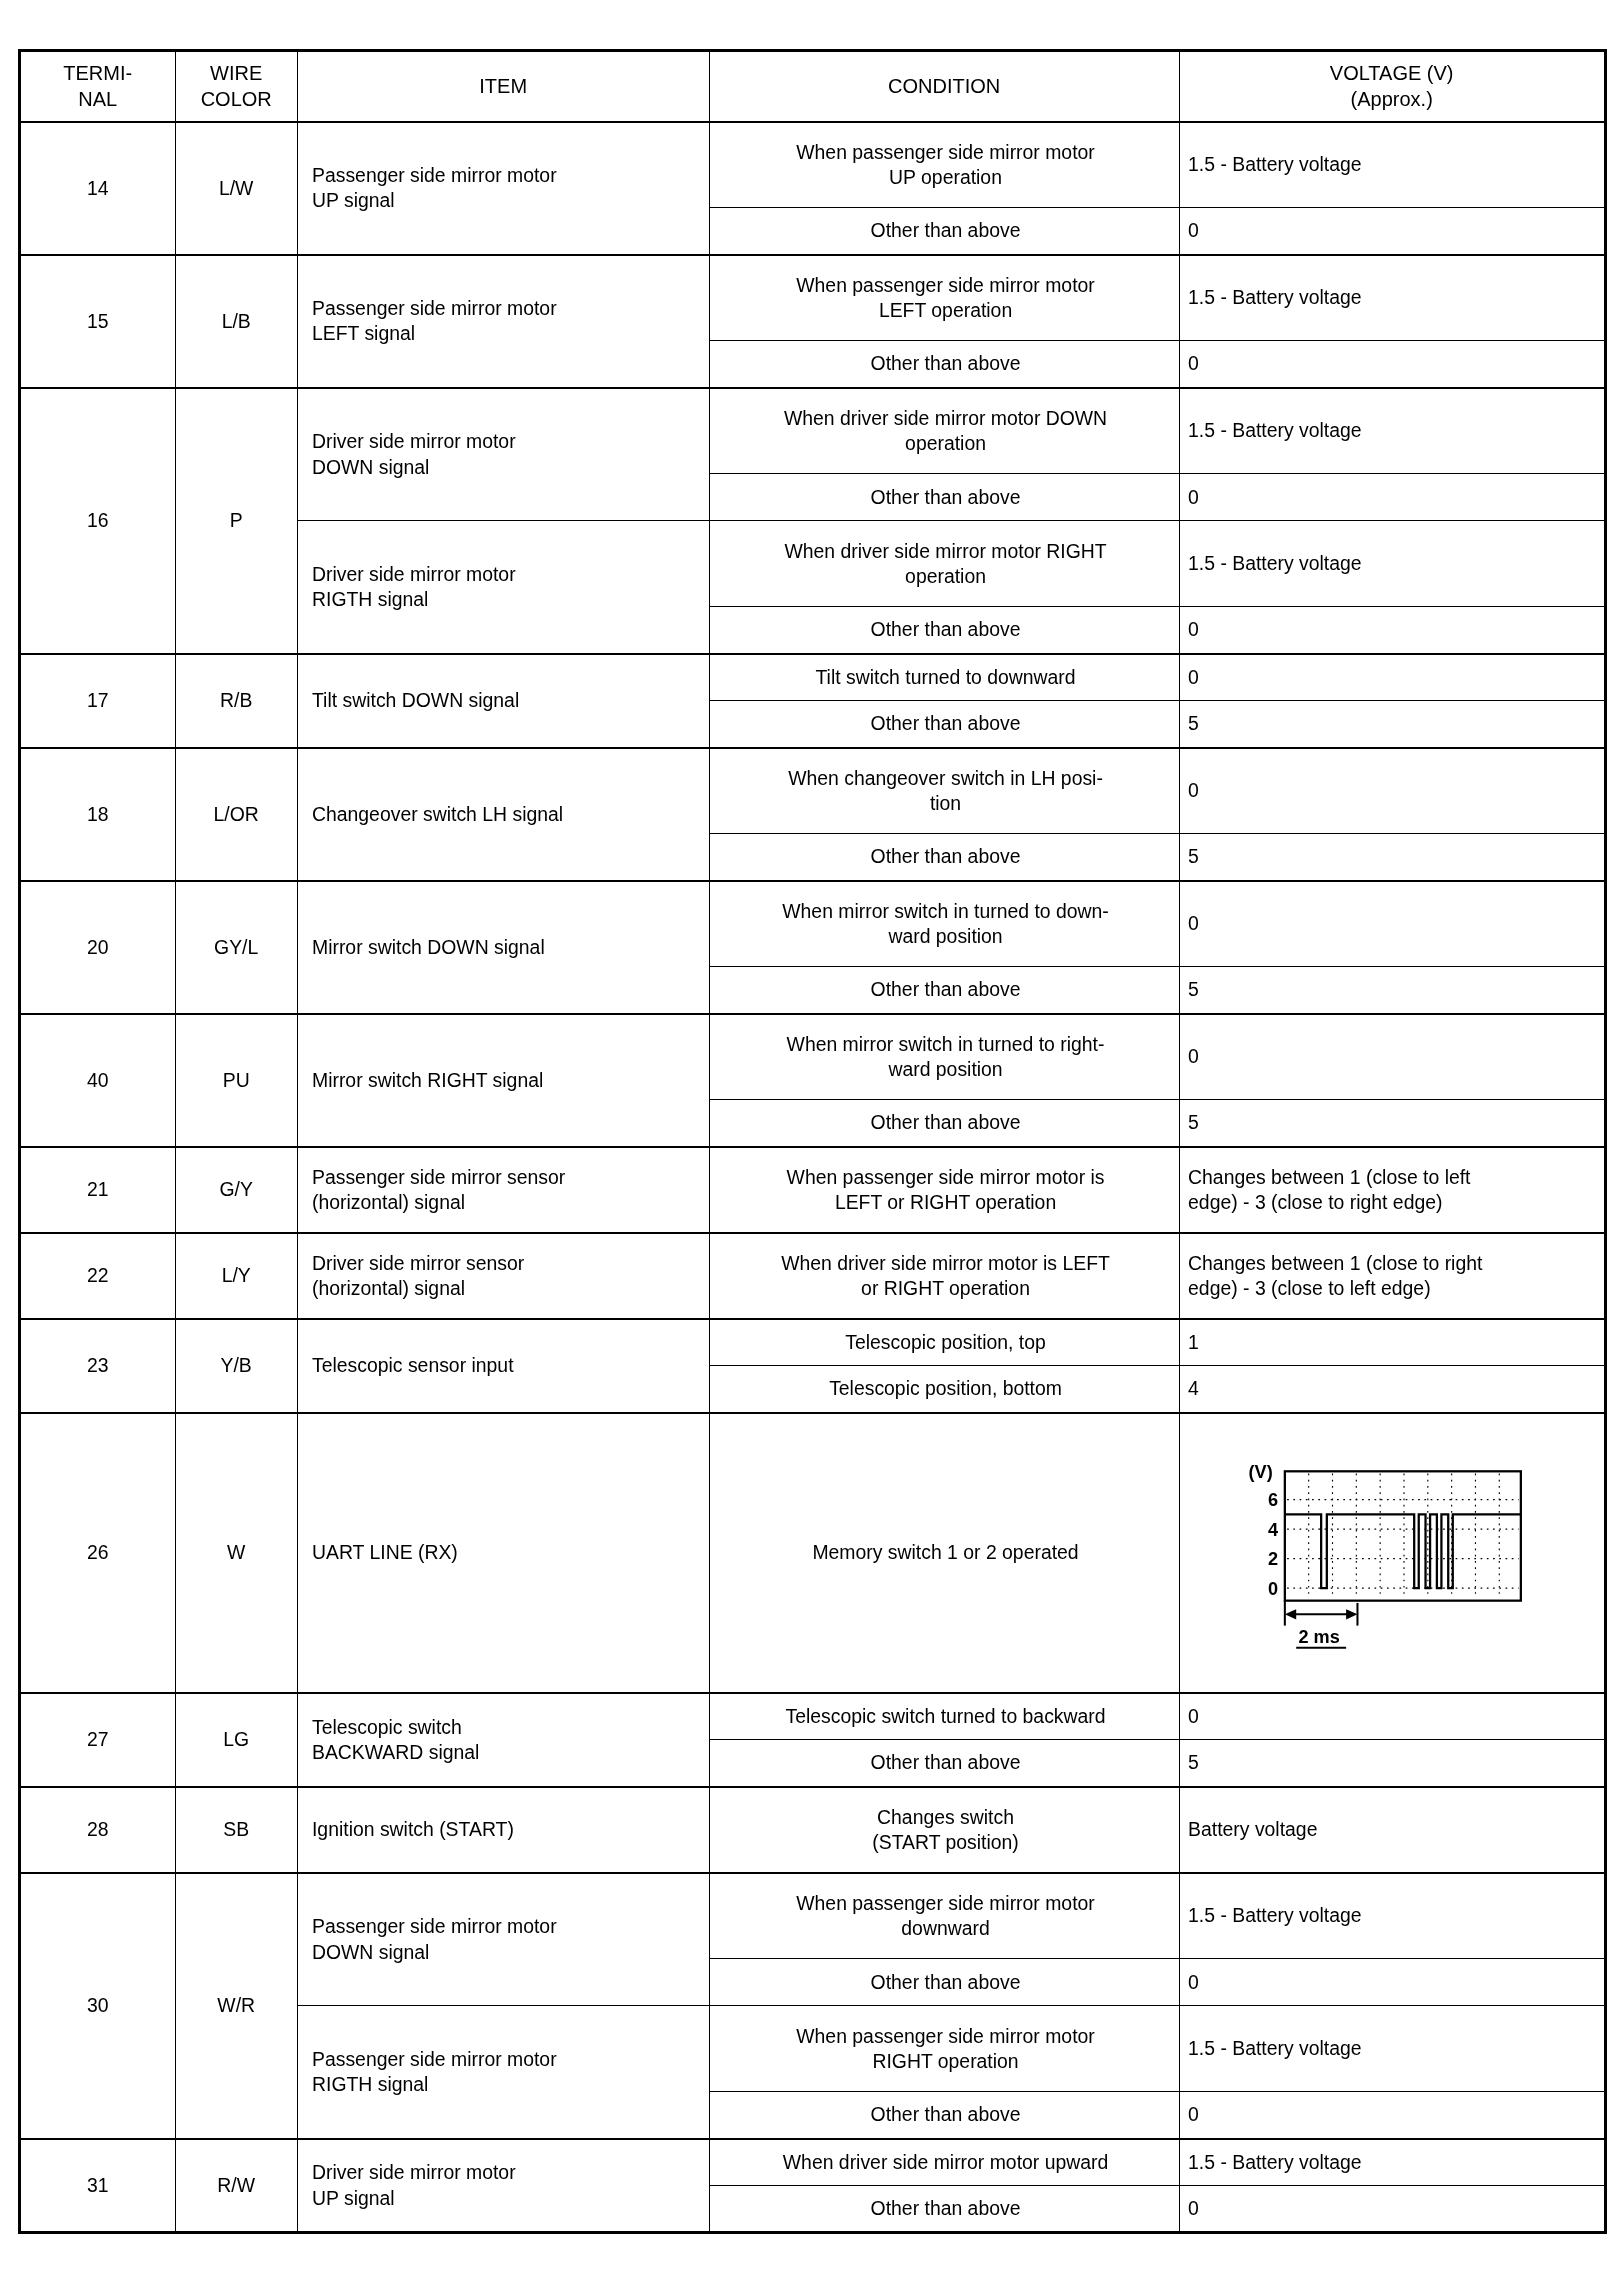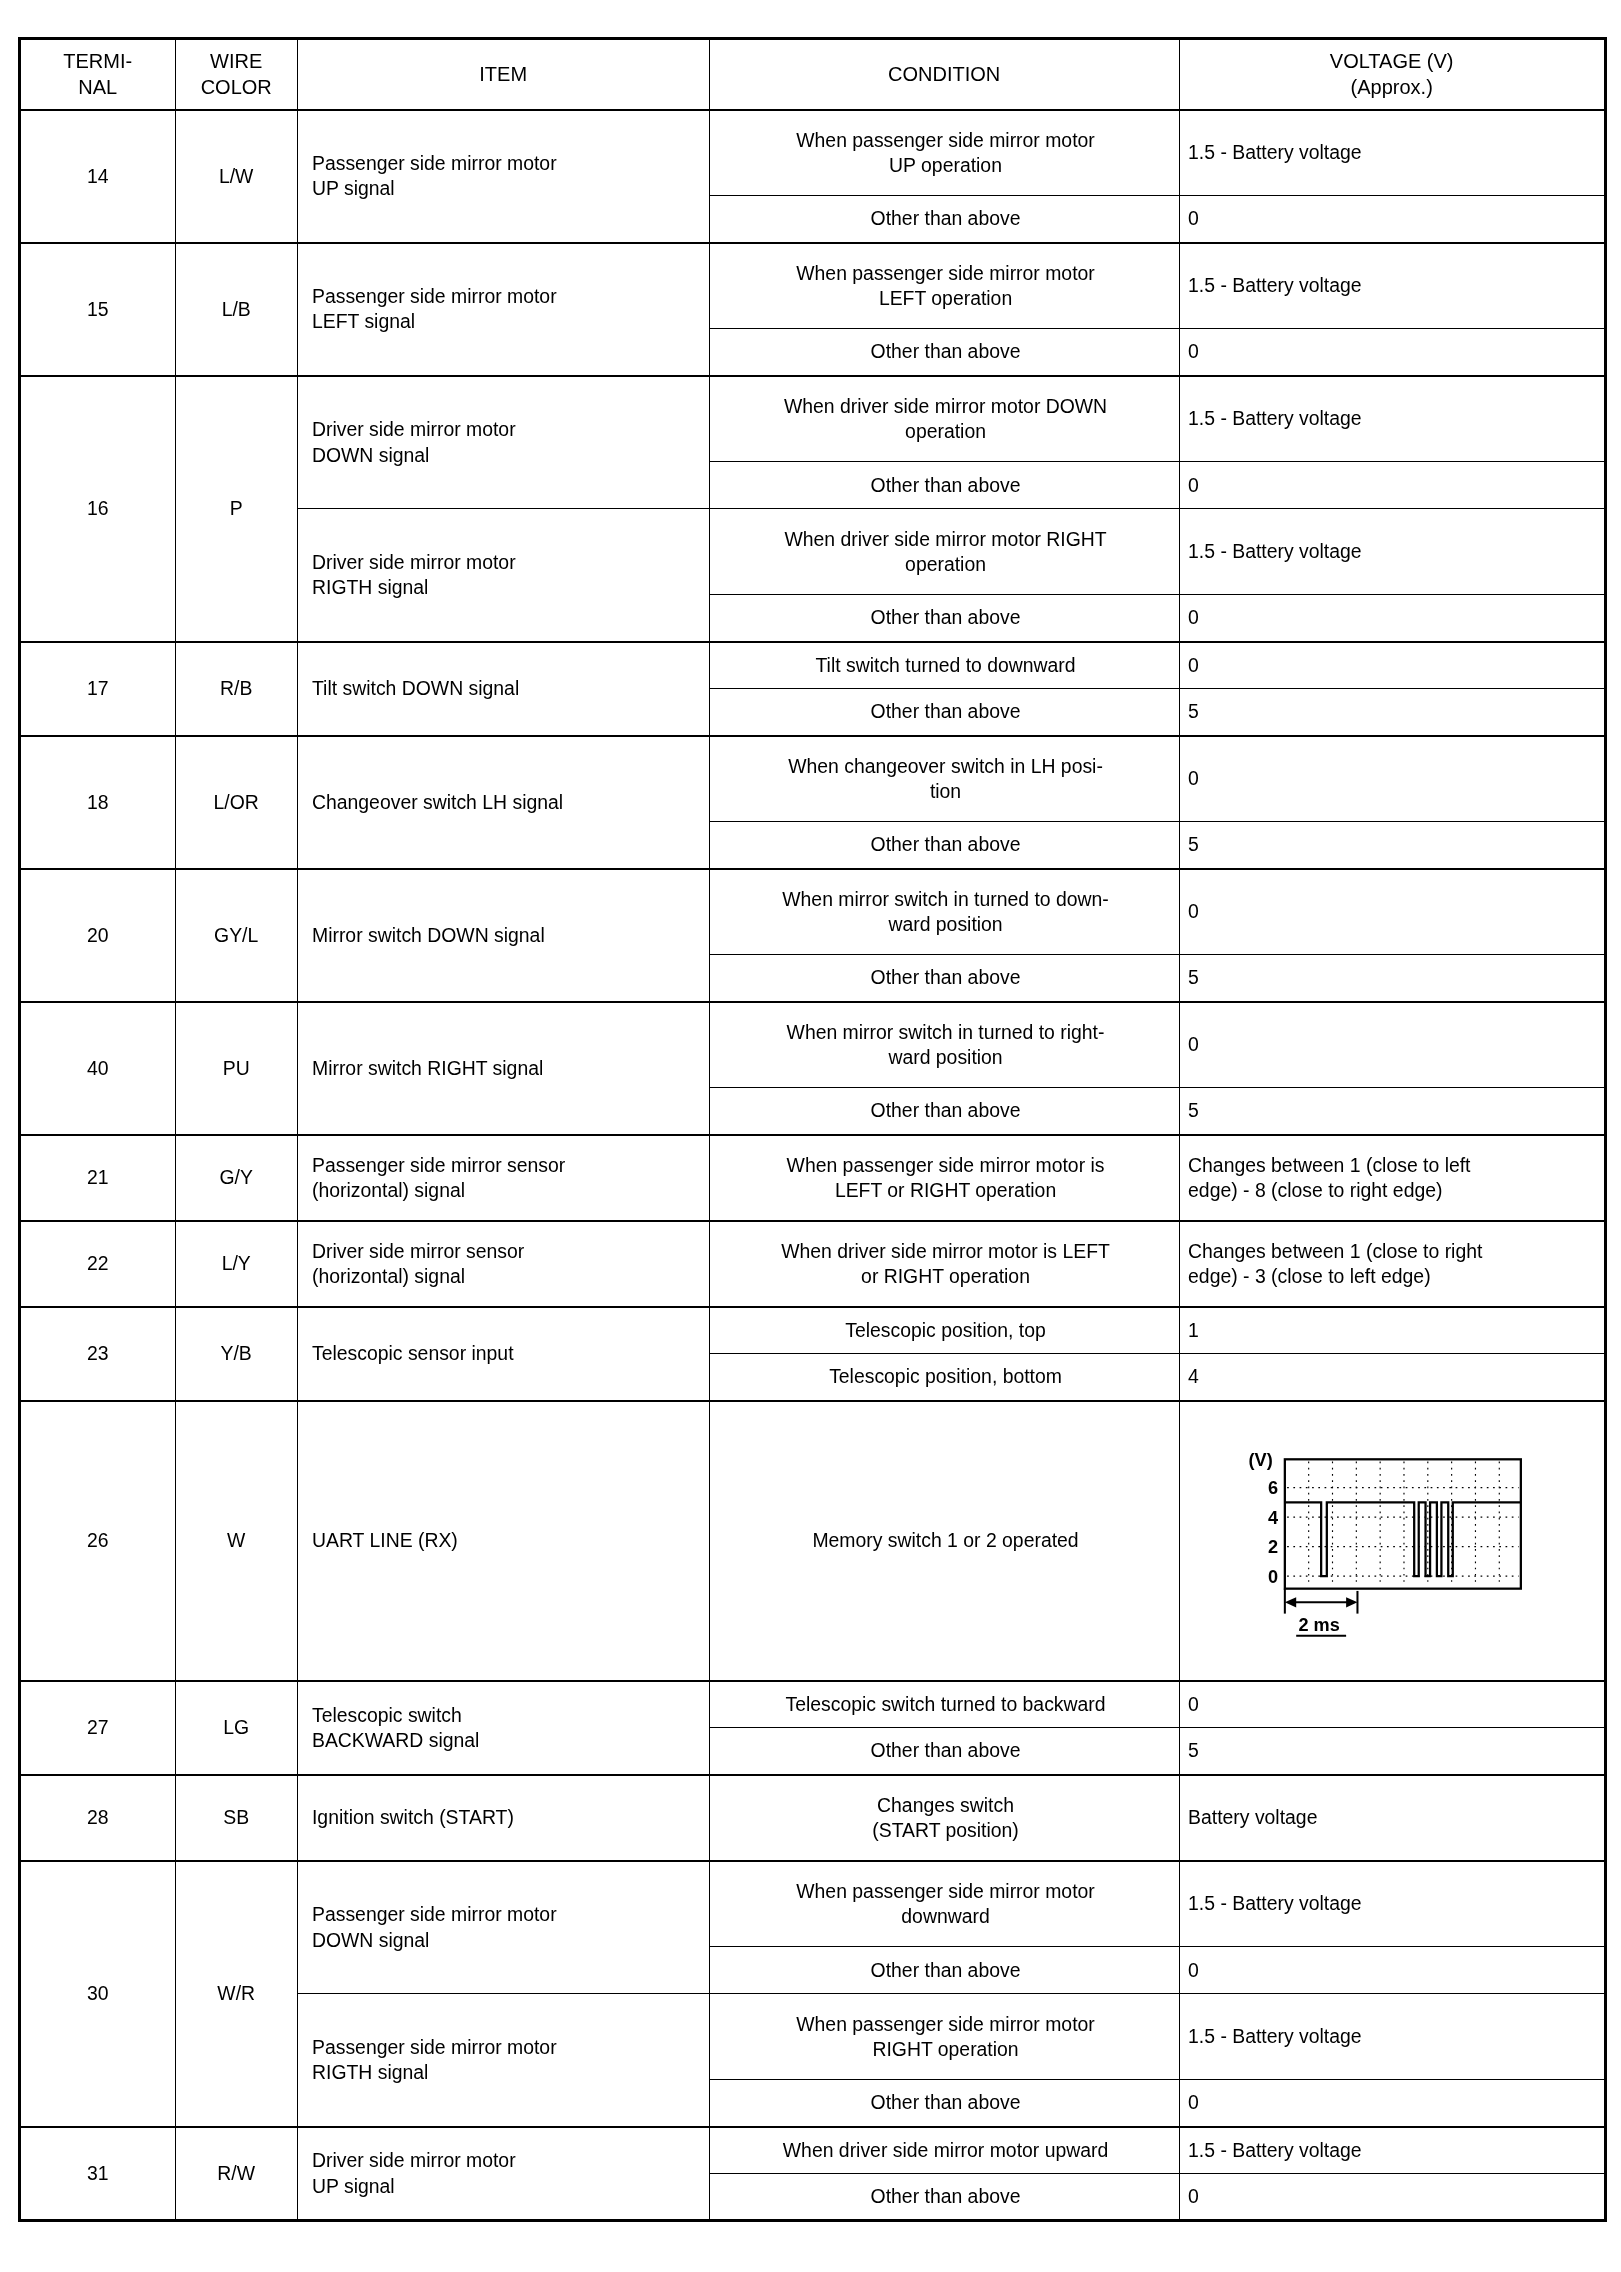--- a/index.html
+++ b/index.html
@@ -2,21 +2,21 @@
 <html style="font-size:13.5px"><head>
 <meta charset="utf-8">
 <style>
   * { box-sizing: border-box; }
   html, body { margin: 0; padding: 0; }
   body {
     width: 1621px; min-height: 2273px;
     background: #ffffff; color: #000;
     font-family: "Liberation Sans", sans-serif;
   }
-  .page { padding: 37px 17.7px 0 17.7px; }
+  .page { padding: 37px 17.7px 0 17.7px; margin-top: 12px; }
 
   table.spec {
     table-layout: fixed; width: 1586px;
     border-collapse: collapse; border: 3.4px solid #000;
   }
   col.w-term { width: 156px; }
   col.w-wire { width: 122px; }
   col.w-item { width: 412px; }
   col.w-cond { width: 470px; }
   col.w-volt { width: 426px; }
@@ -185,21 +185,21 @@
 </tr>
 
 <tr class="gs h2">
   <td class="c-term">21</td>
   <td class="c-wire">G/Y</td>
   <td class="c-item">Passenger side mirror sensor
 (horizontal) signal</td>
   <td class="c-cond">When passenger side mirror motor is
 LEFT or RIGHT operation</td>
   <td class="c-volt">Changes between 1 (close to left
-edge) - 8 (close to right edge)</td>
+edge) - 3 (close to right edge)</td>
 </tr>
 
 <tr class="gs h2">
   <td class="c-term">22</td>
   <td class="c-wire">L/Y</td>
   <td class="c-item">Driver side mirror sensor
 (horizontal) signal</td>
   <td class="c-cond">When driver side mirror motor is LEFT
 or RIGHT operation</td>
   <td class="c-volt">Changes between 1 (close to right

